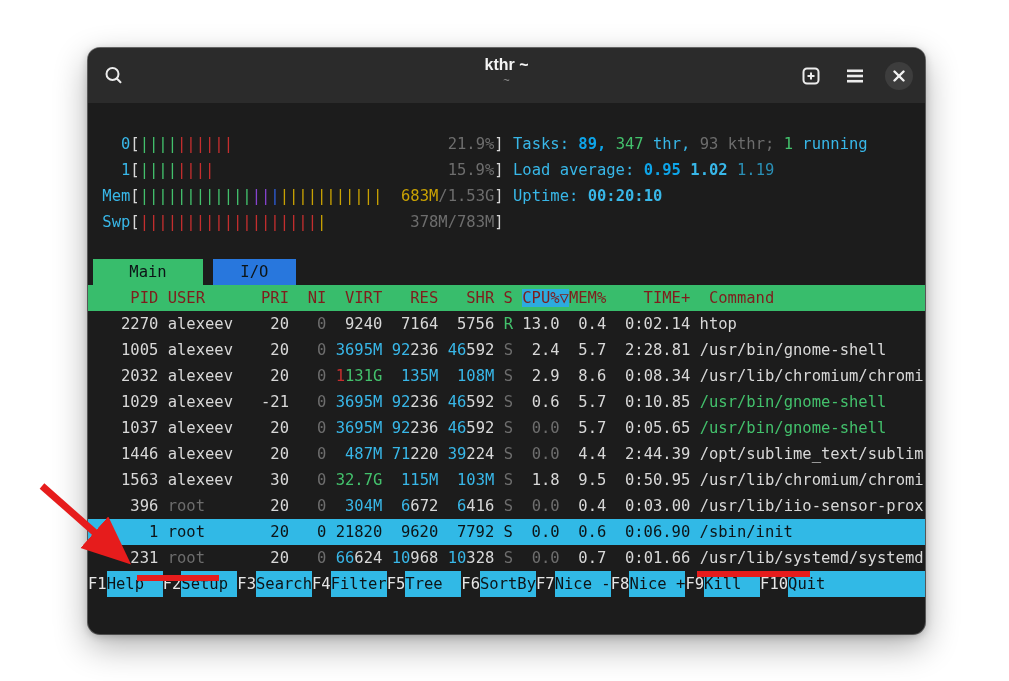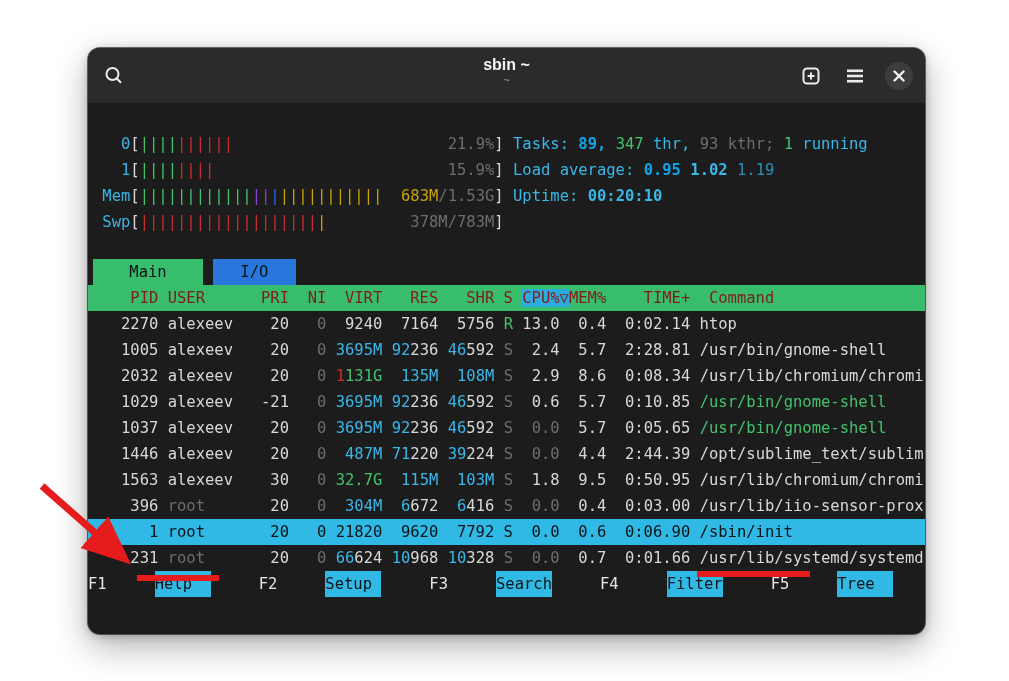--- a/index.html
+++ b/index.html
@@ -54,21 +54,21 @@
   .tabs{margin-top:24px;height:26px;display:flex;padding-left:5px;gap:10px;}
   .tab{height:26px;line-height:26px;color:#0d1417;white-space:pre;}
   .tab-main{background:var(--green-bg);padding:0 27px;}
   .tab-io{background:var(--blue-bg);padding:0 18px;}
 
   .hdr{background:var(--green-bg);color:#7f1d1d;height:26px;}
   .hdr .sort{background:#2cabdf;}
 
   .row-sel{background:var(--cyan-bg);}
 
-  .fkeys{display:flex;height:26px;white-space:pre;gap:48px;}
+  .fkeys{display:flex;height:26px;white-space:pre;}
   .fk-key{color:#e6e6e6;}
   .fk-act{background:var(--cyan-bg);color:#0d1417;}
   .fk-fill{flex:1;background:var(--cyan-bg);color:#0d1417;}
 
   .annot{position:absolute;left:0;top:0;width:1009px;height:681px;pointer-events:none;}
 </style>
 </head>
 <body>
 
 <div class="window">
@@ -77,21 +77,21 @@
       <div class="tb-btn">
         <span>
           <svg width="22" height="22" viewBox="0 0 22 22">
             <circle cx="9.5" cy="9" r="6" fill="none" stroke="#ececec" stroke-width="2"></circle>
             <line x1="13.8" y1="13.5" x2="17.5" y2="17.2" stroke="#ececec" stroke-width="2" stroke-linecap="round"></line>
           </svg>
         </span>
       </div>
     </div>
     <div class="tb-title">
-      <div class="t1">sbin ~</div>
+      <div class="t1">kthr ~</div>
       <div class="t2">~</div>
     </div>
     <div class="tb-right">
       <div class="tb-btn">
         <span>
           <svg width="22" height="22" viewBox="0 0 22 22">
             <rect x="3.5" y="3.5" width="15" height="15" rx="3.5" fill="none" stroke="#ececec" stroke-width="2"></rect>
             <line x1="11" y1="7.5" x2="11" y2="14.5" stroke="#ececec" stroke-width="2"></line>
             <line x1="7.5" y1="11" x2="14.5" y2="11" stroke="#ececec" stroke-width="2"></line>
           </svg>

